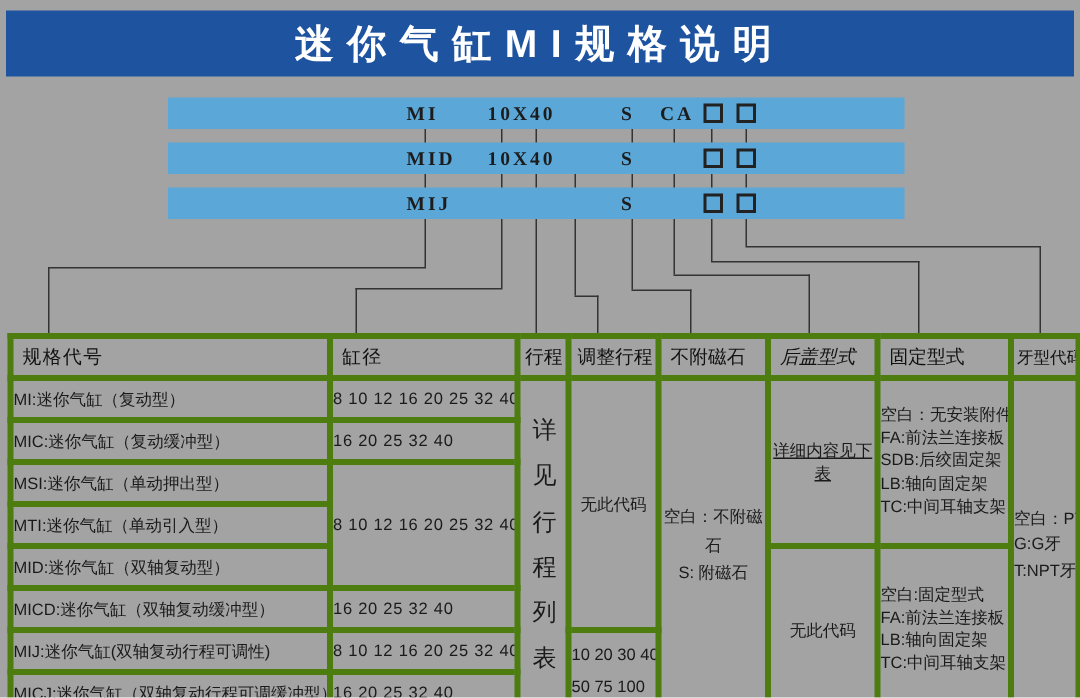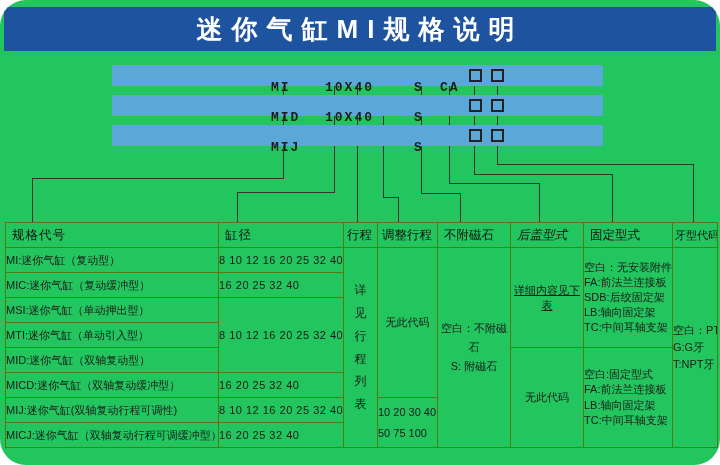--- a/index.html
+++ b/index.html
@@ -1,60 +1,60 @@
 <!DOCTYPE html>
 <html><head>
 <meta charset="utf-8">
 <style>
   html,body{margin:0;padding:0;background:#fff;}
   .page{
-    position:relative;width:720px;height:465px;background:#22c55e;overflow:hidden;
-    font-family:"Liberation Sans","DejaVu Sans",sans-serif;color:#1a1a1a;border-radius:26px;
+    position:relative;width:720px;height:465px;background:#a3a3a3;overflow:hidden;
+    font-family:"Liberation Sans","DejaVu Sans",sans-serif;color:#1a1a1a;
   }
   
   .title-bar{
     position:absolute;left:4px;top:7px;width:712px;height:44px;
     background:#1e53a0;color:#fff;text-align:center;
   }
   .title-bar span{
     display:inline-block;line-height:44px;font-size:26px;font-weight:bold;
     letter-spacing:9px;font-family:"Liberation Sans","DejaVu Sans",sans-serif;
   }
   
   .bar{
     position:absolute;left:112px;width:491px;height:21px;background:#5aa7d8;
   }
   .bar .code{
-    position:absolute;top:12px;line-height:21px;font-size:13px;font-weight:bold;
-    font-family:Liberation Mono, monospace;letter-spacing:2px;color:#1c1c1c;
+    position:absolute;top:0;line-height:21px;font-size:13px;font-weight:bold;
+    font-family:Liberation Serif, serif;letter-spacing:2px;color:#1c1c1c;
     white-space:nowrap;
   }
   .sq{
     position:absolute;top:4px;width:9px;height:9px;border:2px solid #222;background:transparent;
   }
   
   .line{position:absolute;background:#333;}
   
   table.spec{
     position:absolute;left:5px;top:222px;width:712px;
     border-collapse:collapse;table-layout:fixed;
   }
   table.spec th,table.spec td{
-    border:1px solid #4d7c0f;padding:0;overflow:hidden;
+    border:4px solid #4d7c0f;padding:0;overflow:hidden;
     font-family:"Liberation Sans","DejaVu Sans",sans-serif;
   }
   table.spec th{
     height:24px;font-size:12.5px;font-weight:normal;text-align:left;
     padding-left:6px;letter-spacing:1px;color:#111;white-space:nowrap;
   }
   table.spec td{height:24px;font-size:11px;color:#1a1a1a;}
   td.spec-cell{padding-left:5px;white-space:nowrap;}
   td.bore-cell{padding-left:6px;white-space:nowrap;letter-spacing:0.5px;}
   td.stroke-cell{vertical-align:middle;text-align:center;}
-  .vtext{width:14px;margin:0 auto;font-size:12px;line-height:1.9;letter-spacing:0;}
+  .vtext{width:14px;margin:0 auto;font-size:16px;line-height:1.9;letter-spacing:0;}
   td.center{text-align:center;text-decoration:underline;}
   td.adjust-vals{padding-left:4px;font-size:10.5px;line-height:1.9;vertical-align:middle;white-space:nowrap;}
   td.magnet-cell{text-align:center;font-size:11px;line-height:1.7;}
   td.mount-cell{padding:2px 0 2px 4px;font-size:10.5px;line-height:1.38;white-space:nowrap;}
   td.thread-cell{padding-left:2px;font-size:9.5px;line-height:1.55;white-space:nowrap;}
   td.none-cell{text-align:center;font-size:11.5px;}
 </style>
 </head>
 <body>
 

